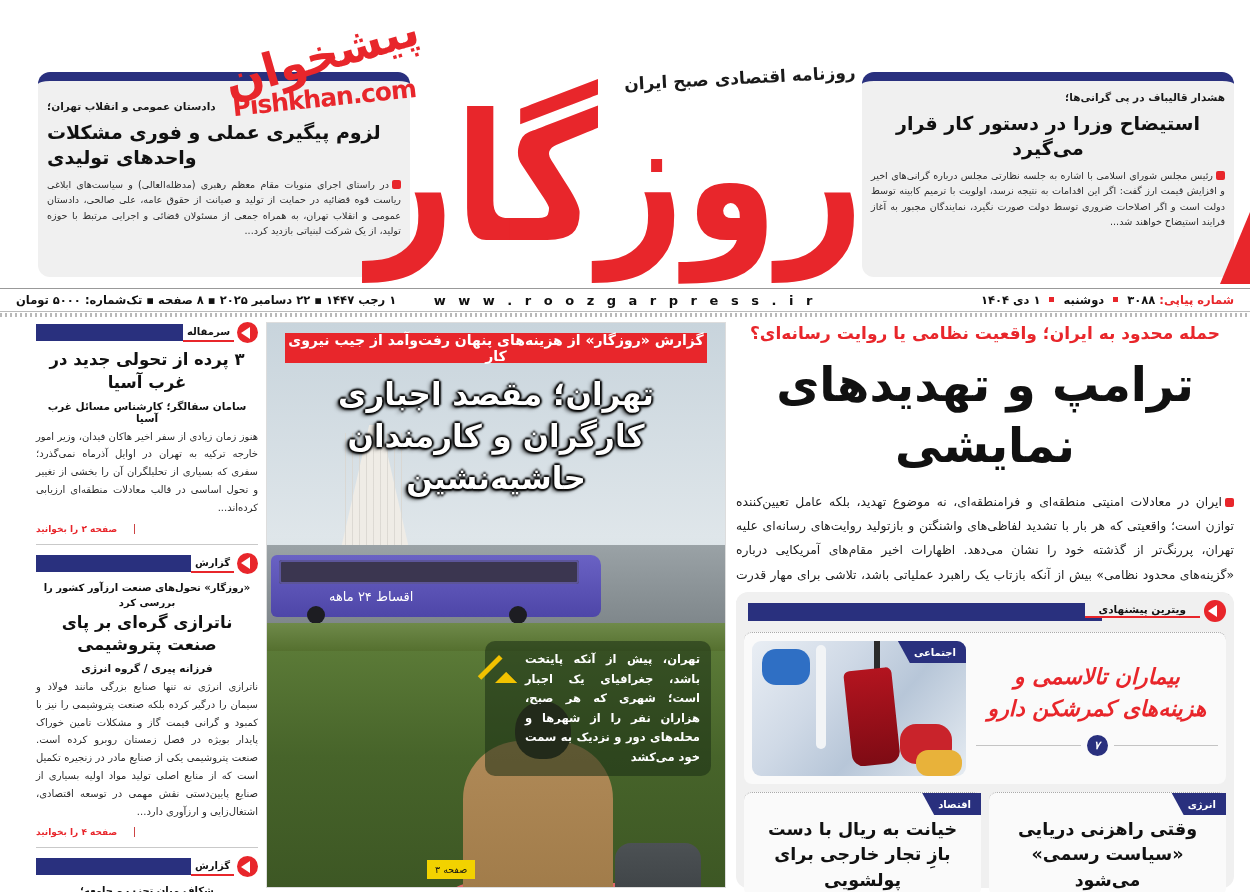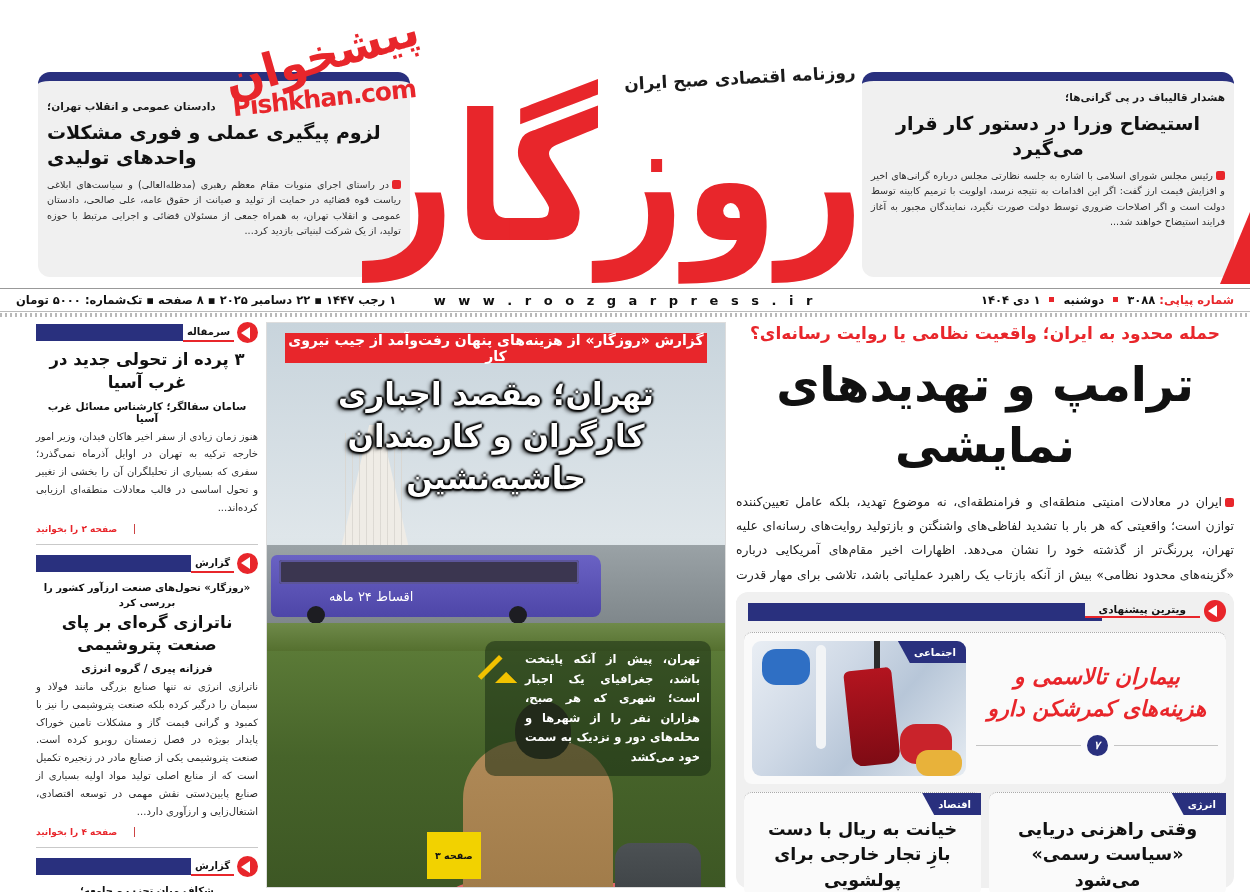--- a/index.html
+++ b/index.html
@@ -257,22 +257,22 @@
     background: #f2c200; transform: rotate(45deg); transform-origin: top left;
   }
   .arrow-dl::after {
     content: ""; position: absolute; left: 0px; bottom: 0; width: 0; height: 0;
     border-left: 11px solid transparent; border-top: 11px solid transparent;
     border-bottom: 11px solid #f2c200; border-right: 11px solid #f2c200;
     clip-path: polygon(0 100%, 100% 100%, 0 0);
   }
   .cb-pageref {
     position: absolute; left: 160px; bottom: 8px;
-    background: #f2d200; color: #111; font-size: 9.5px; font-weight: bold;
-    padding: 18px 8px;
+    background: #f2d200; color: #111; font-size: 9.5px; font-weight: normal;
+    padding: 4px 8px;
   }
 
   
   .rightcol { position: absolute; left: 736px; top: 2px; width: 498px; }
   .rs-kicker { font-size: 17px; font-weight: bold; color: #e8262b; text-align: center; line-height: 1.4; margin-bottom: 8px; }
   .rs-title { font-size: 47px; font-weight: bold; color: #111; text-align: center; line-height: 1.3; letter-spacing: -1px; margin-bottom: 14px; }
   .rs-body { font-size: 12.4px; color: #222; line-height: 1.95; text-align: justify; }
   .rs-foot { text-align: left; margin-top: 1px; }
   .rs-more { font-size: 9.5px; color: #333; border-right: 1px solid #999; padding-right: 3px; display: inline-block; }
   .rs-rule { height: 1px; background: #ccc; margin-top: 12px; }

